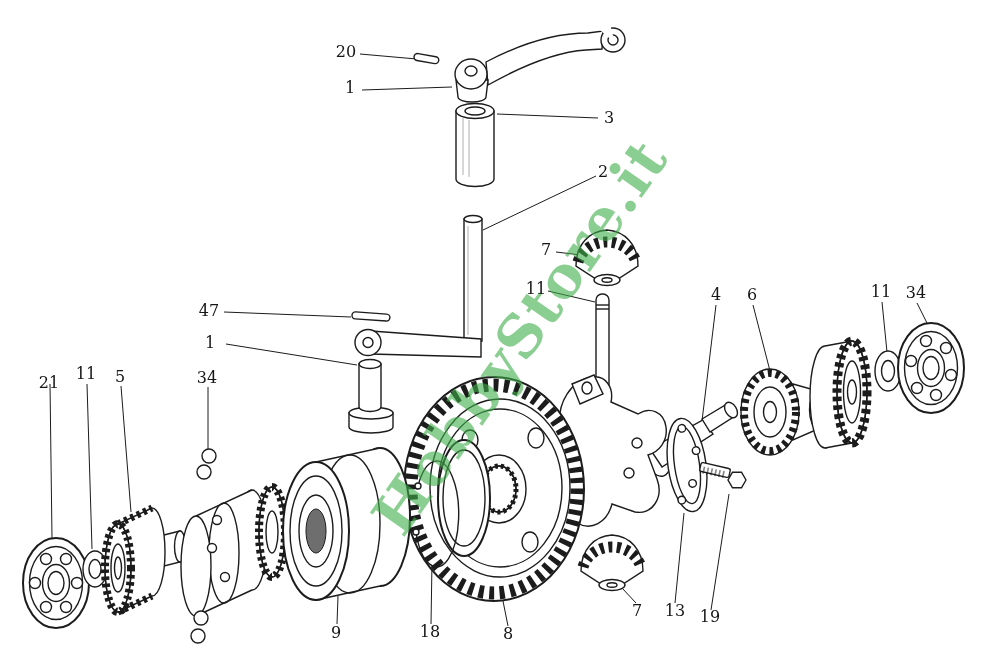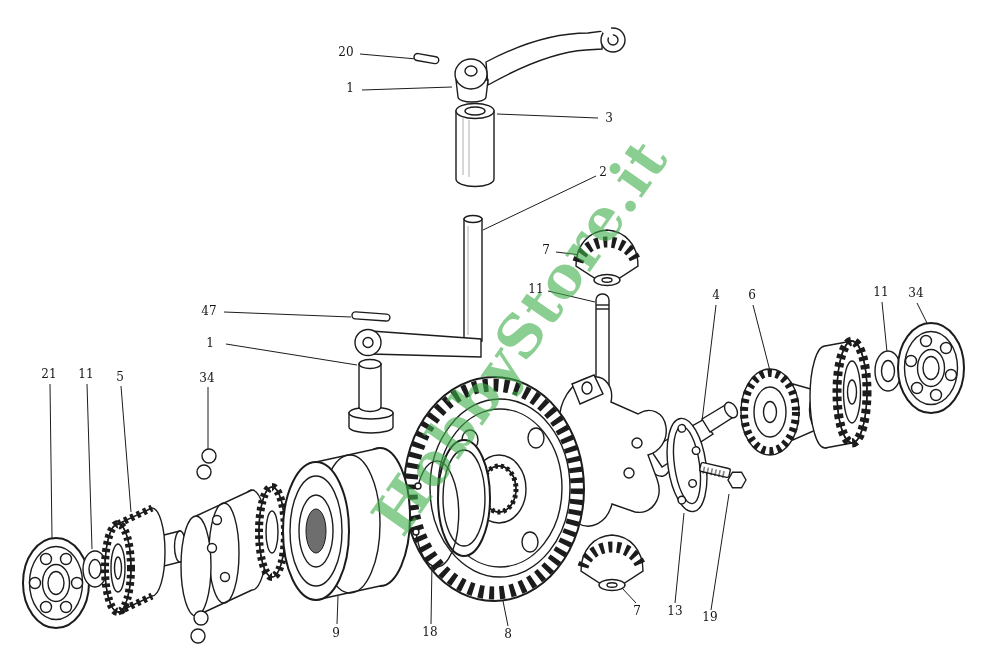--- a/index.html
+++ b/index.html
@@ -1,18 +1,18 @@
 <!DOCTYPE html>
 <html><head>
 <meta charset="utf-8">
 <style>
   html,body{margin:0;padding:0;background:#ffffff;}
   .stage{position:relative;width:1000px;height:667px;background:#fff;overflow:hidden;
          font-family:"DejaVu Serif", serif;}
-  .label{position:absolute;transform:translate(-50%,-50%);font-size:12px;color:#161616;
+  .label{position:absolute;transform:translate(-50%,-50%);font-size:16px;color:#161616;
          white-space:nowrap;line-height:1;}
   .watermark{position:absolute;left:520px;top:337px;
          transform:translate(-50%,-50%) rotate(-55deg);
          font-size:58px;font-weight:bold;letter-spacing:1px;opacity:.6;
          white-space:nowrap;pointer-events:none;font-family:"DejaVu Serif", serif;}
   svg{position:absolute;left:0;top:0;}
   .s{stroke:#1c1c1c;stroke-width:1.4;fill:none;}
   .f{stroke:#1c1c1c;stroke-width:1.4;fill:#ffffff;}
   .f2{stroke:#1c1c1c;stroke-width:2;fill:#ffffff;}
   .teeth{fill:none;stroke:#1c1c1c;}
@@ -289,21 +289,21 @@
 <span class="label" style="left:609px;top:118px">3</span>
 <span class="label" style="left:603px;top:172px">2</span>
 <span class="label" style="left:546px;top:250px">7</span>
 <span class="label" style="left:536px;top:289px">11</span>
 <span class="label" style="left:209px;top:311px">47</span>
 <span class="label" style="left:210px;top:343px">1</span>
 <span class="label" style="left:716px;top:295px">4</span>
 <span class="label" style="left:752px;top:295px">6</span>
 <span class="label" style="left:881px;top:292px">11</span>
 <span class="label" style="left:916px;top:293px">34</span>
-<span class="label" style="left:49px;top:374px">21</span>
+<span class="label" style="left:49px;top:383px">21</span>
 <span class="label" style="left:86px;top:374px">11</span>
 <span class="label" style="left:120px;top:377px">5</span>
 <span class="label" style="left:207px;top:378px">34</span>
 <span class="label" style="left:336px;top:633px">9</span>
 <span class="label" style="left:430px;top:632px">18</span>
 <span class="label" style="left:508px;top:634px">8</span>
 <span class="label" style="left:637px;top:611px">7</span>
 <span class="label" style="left:675px;top:611px">13</span>
 <span class="label" style="left:710px;top:617px">19</span>
 

